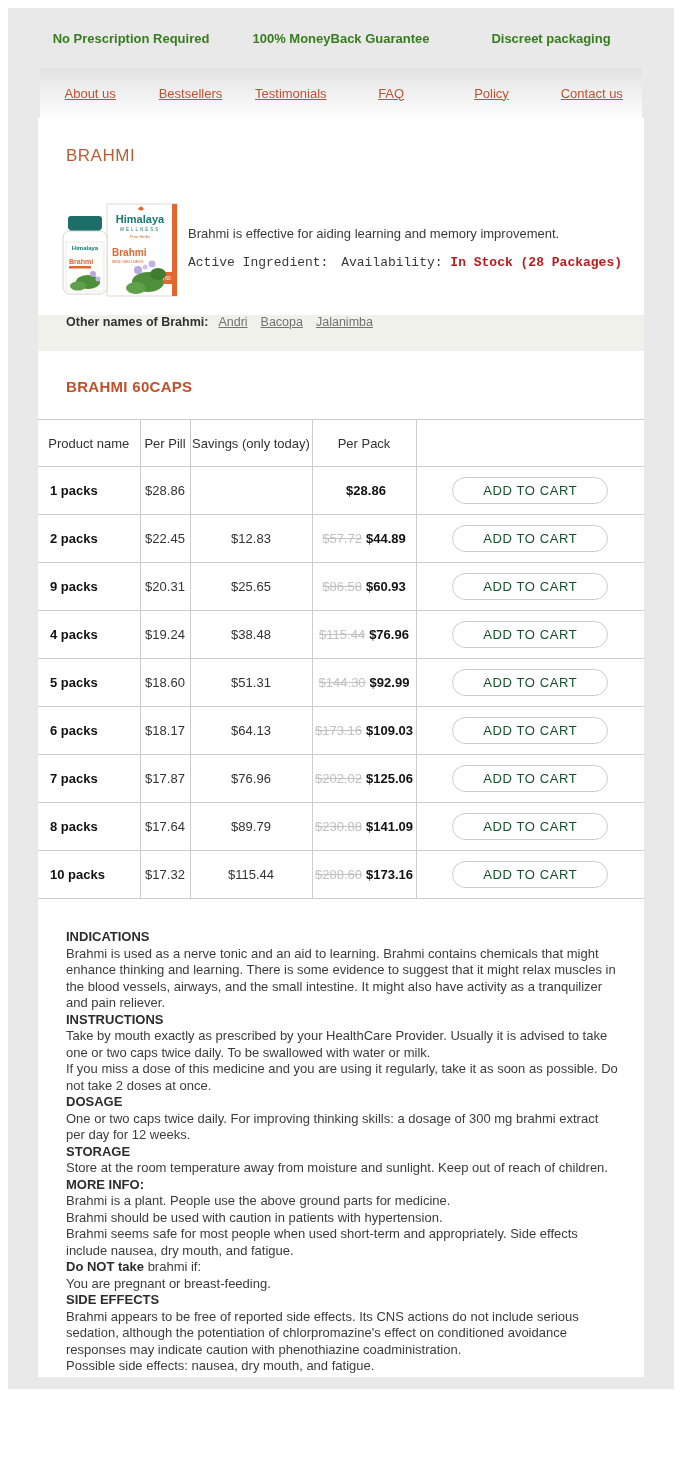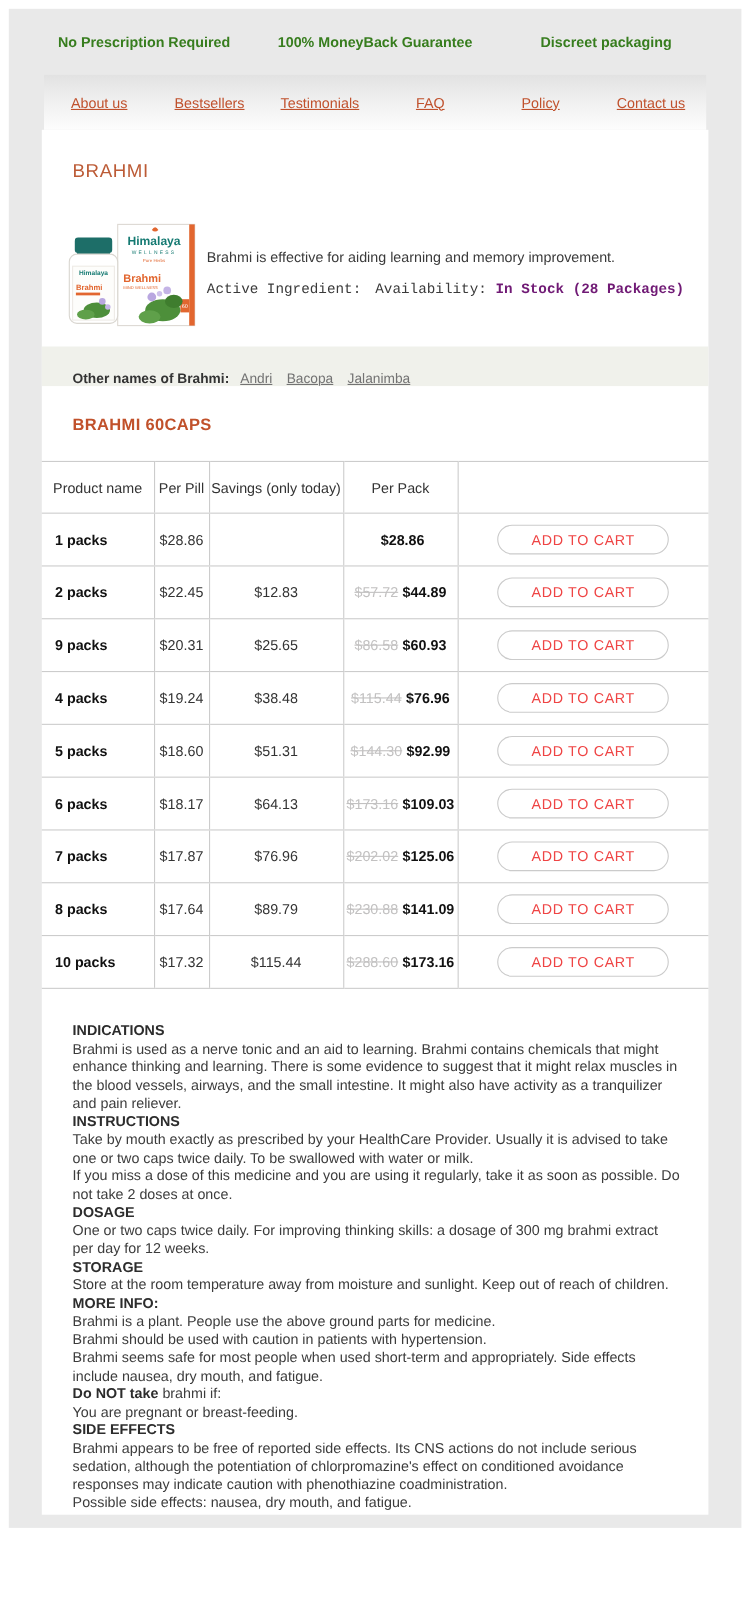--- a/index.html
+++ b/index.html
@@ -21,41 +21,41 @@
   .card { margin:0 30px; background:#ffffff; padding-bottom:0; }
 
   .product-title { margin:0; padding:28px 0 0 28px; font-size:17px; font-weight:normal;
                    color:#bc5b36; letter-spacing:0.5px; }
 
   .product-row { display:flex; padding:30px 22px 0 22px; }
   .product-image { width:120px; height:103px; flex:none; }
   .product-meta { flex:1; padding:30px 0 0 8px; font-size:13px; color:#3a3a3a; }
   .product-desc { margin:0 0 14px 0; }
   .meta-row { display:flex; justify-content:space-between; align-items:baseline;font-family:Liberation Mono, monospace; }
-  .avail-green { color:#701a75; font-weight:bold; }
+  .avail-green { color:#b91c1c; font-weight:bold; }
 
   .other-names { margin-top:16px; background:#f0f1eb; height:36px; display:flex;
-                 align-items:flex-end; padding-left:28px; font-size:12.5px; }
+                 align-items:flex-start; padding-left:28px; font-size:12.5px; }
   .other-names .on-label { font-weight:bold; color:#333; margin-right:10px; }
   .other-names a { color:#737373; text-decoration:underline; margin-right:13px; cursor:pointer; }
 
   .pack-title { margin:27px 0 0 28px; font-size:15px; font-weight:bold; color:#c1512b;
                 letter-spacing:0.3px; }
 
   table.pricing { width:100%; border-collapse:collapse; margin-top:24px;
                   font-size:13px; color:#333; }
   table.pricing thead th { font-weight:normal; height:47px; text-align:center;
                   border-top:1px solid #ccc; border-bottom:1px solid #ccc; }
   table.pricing th + th, table.pricing td + td { border-left:1px solid #ccc; }
   table.pricing tbody td { height:48px; text-align:center; border-bottom:1px solid #ccc;margin-left:36px; }
   td.pname { text-align:left !important; padding-left:12px; font-weight:bold; color:#111; }
   s.old-price { color:#c2c1c1; margin-right:4px; }
   b.new-price { color:#111; }
   button.cart { width:156px; height:27px; border-radius:14px; border:1px solid #cbcbcb;
-                background:#fff; color:#ef4444; font-size:13px; letter-spacing:0.6px;
+                background:#fff; color:#14532d; font-size:13px; letter-spacing:0.6px;
                 font-family:"Liberation Sans", sans-serif; cursor:pointer; }
 
   .info { padding:30px 26px 2px 28px; font-size:13px; line-height:16.5px; color:#3c3c3c; }
   .info .h { font-weight:bold; color:#2c2c2c; }
   .info .p { margin:0; }
 </style>
 </head>
 <body>
 
 <div class="page">

